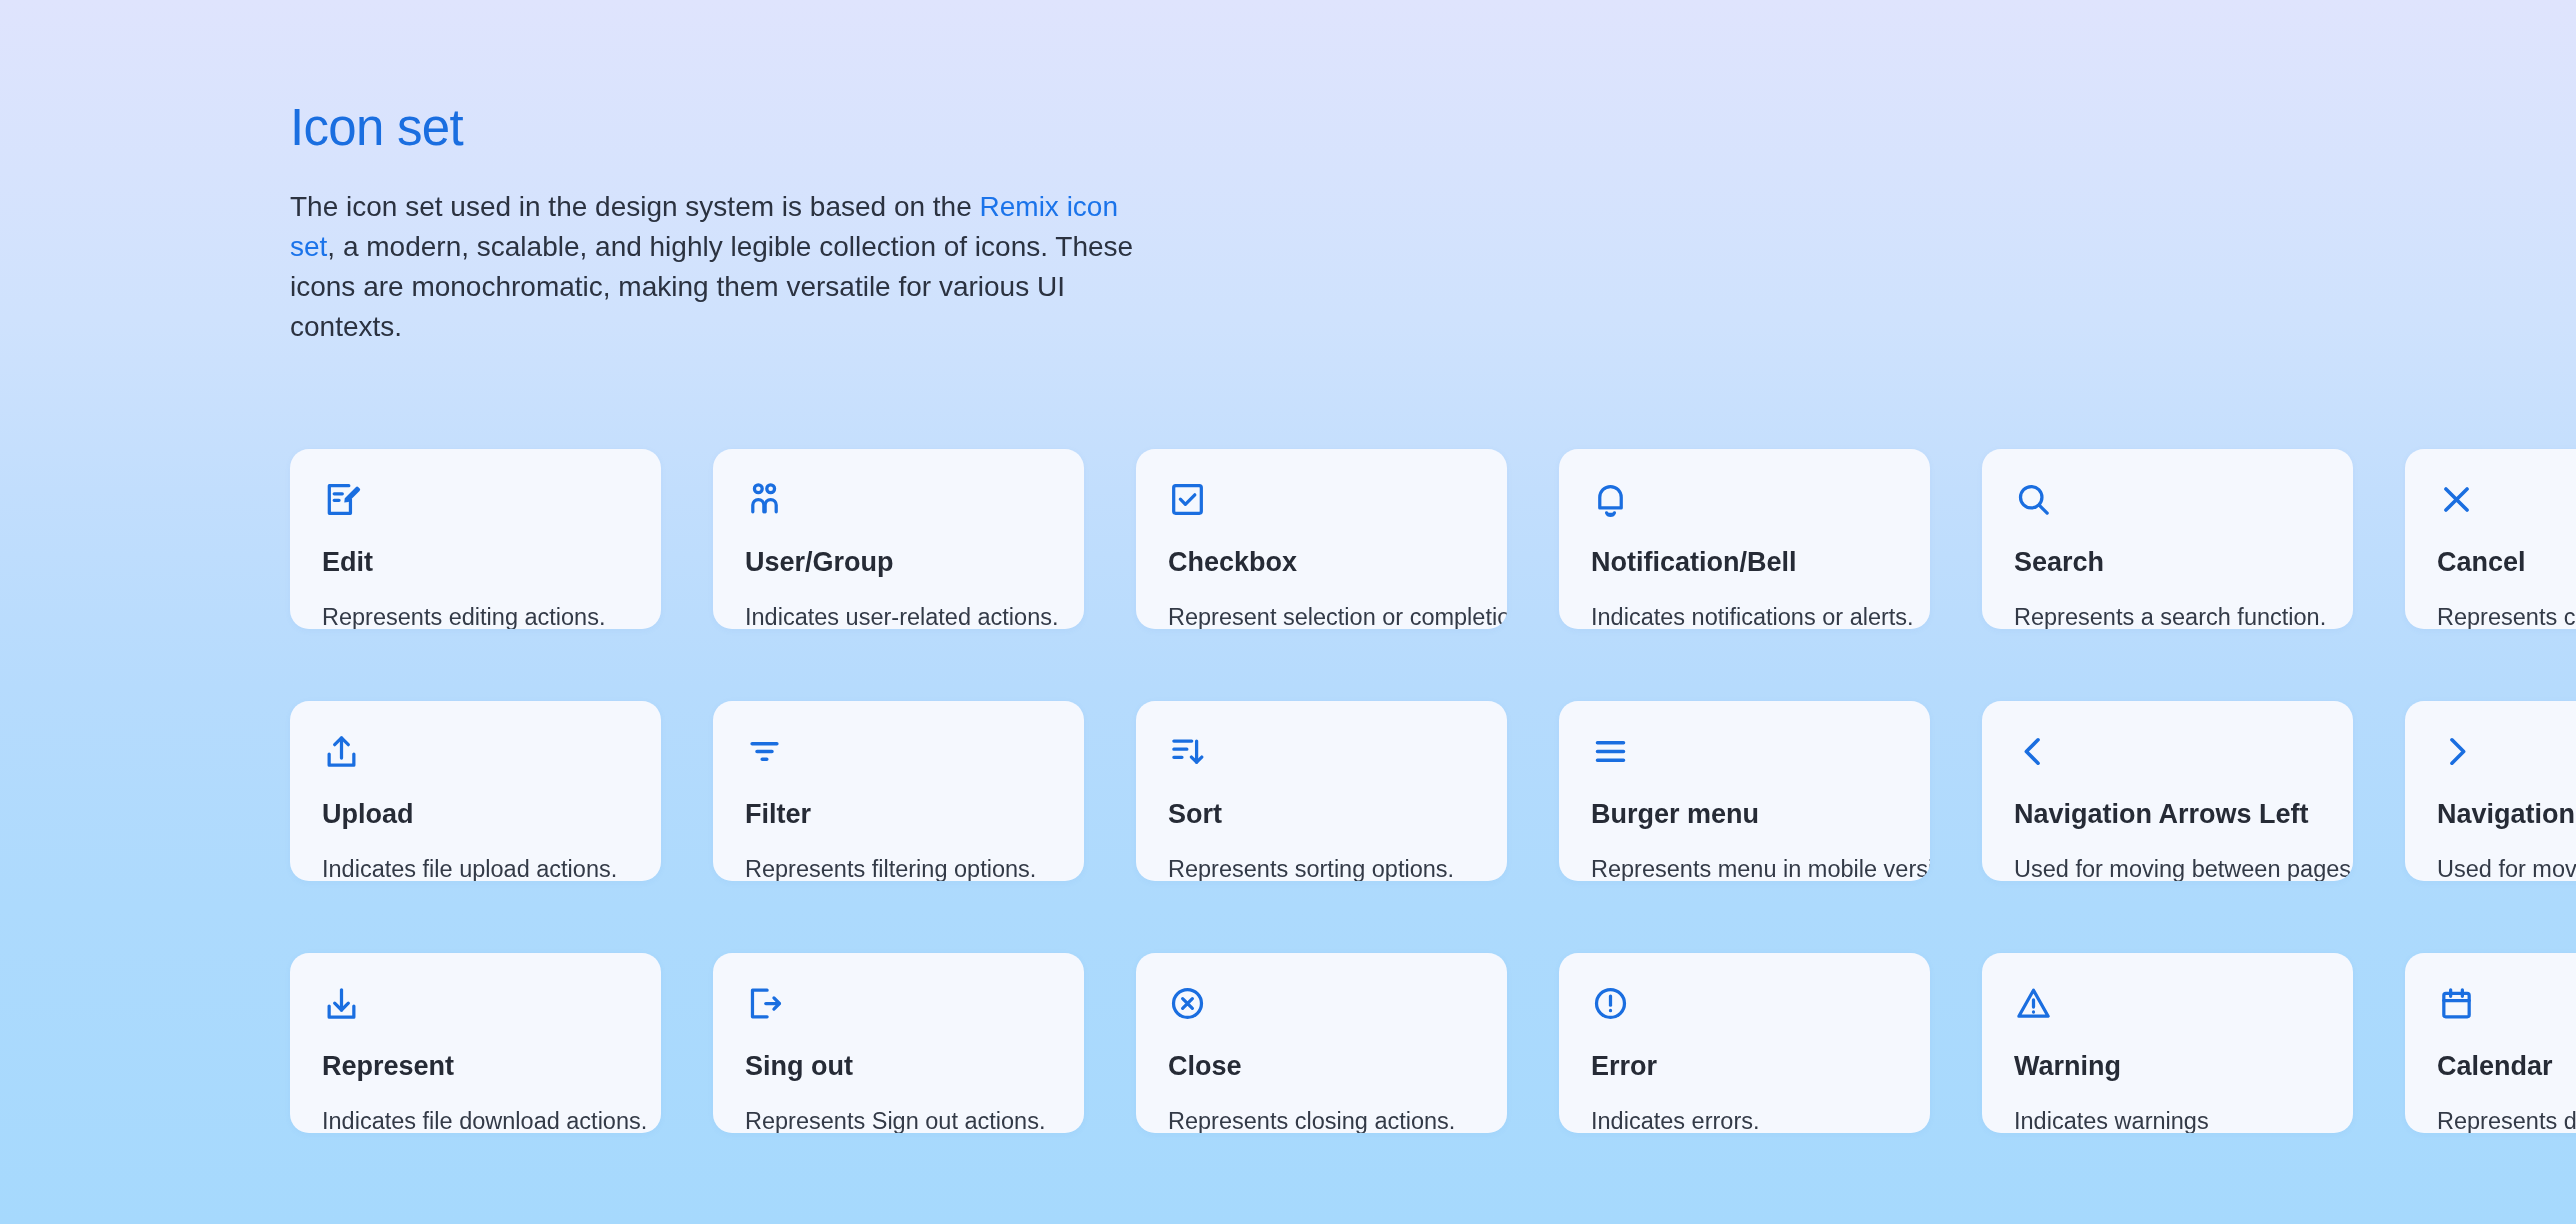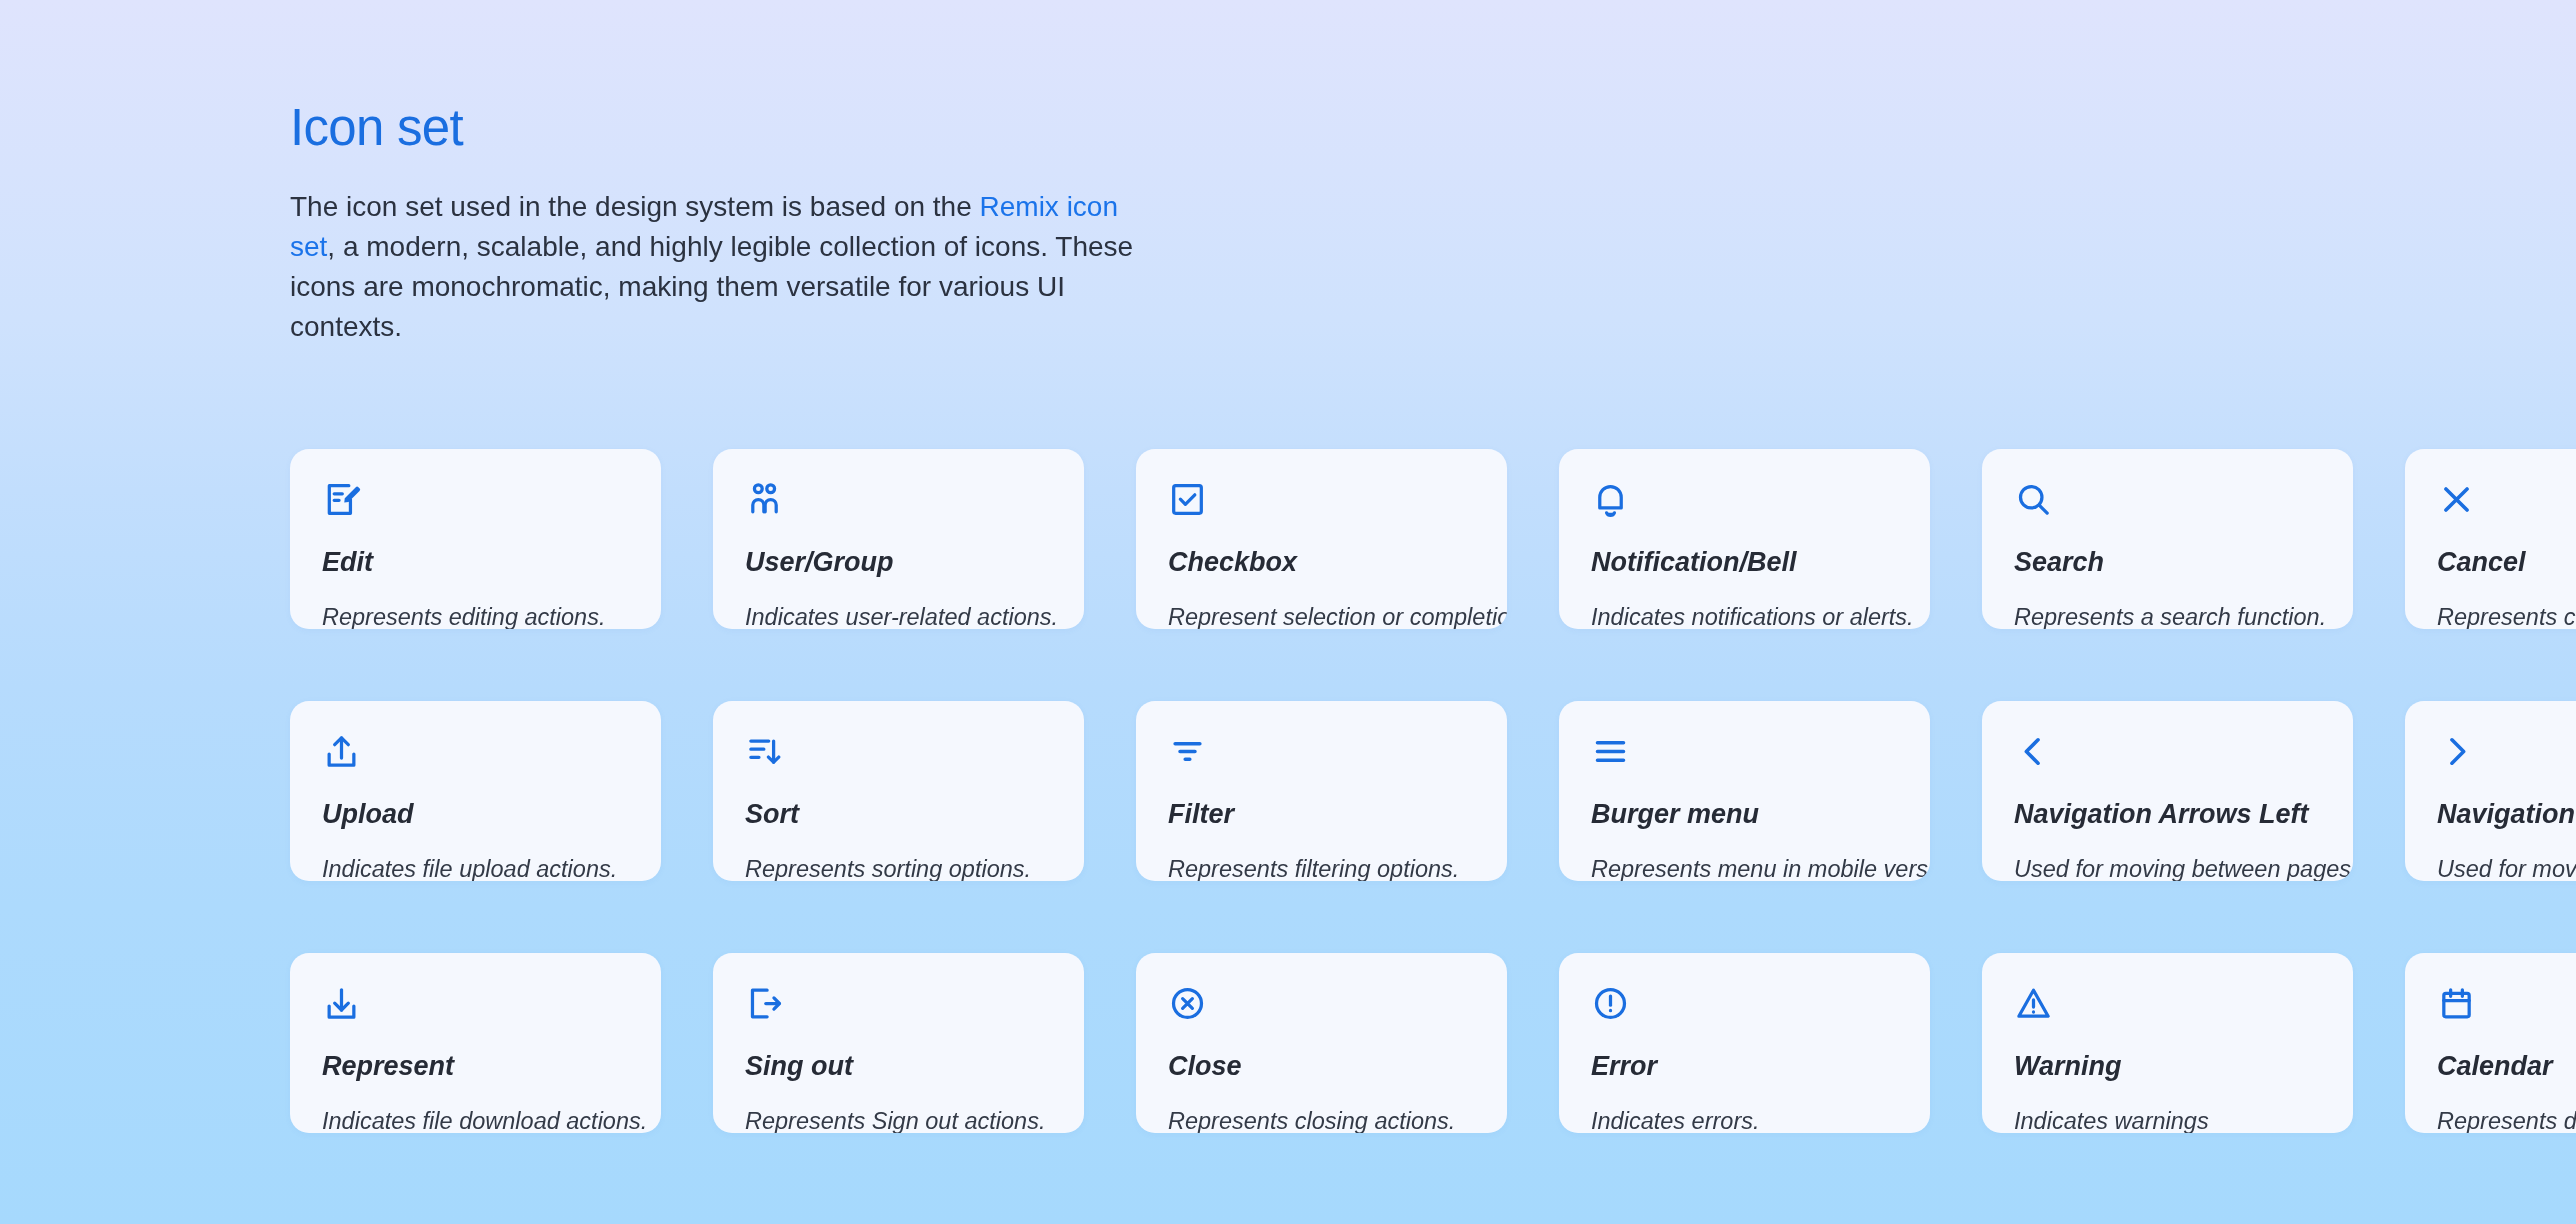--- a/index.html
+++ b/index.html
@@ -55,21 +55,20 @@
   }
 
   .icon-card {
     width:371px;
     height:180px;
     background:#f5f8fe;
     border-radius:19px;
     padding:31px 32px 0 32px;
     box-shadow:0 1.3px 6.7px rgba(60,110,190,0.05);
     overflow:hidden;
-    font-style:italic;
   }
 
   .card-icon {
     width:39px; height:39px;
     color:#1a6ee0;
     display:block;
   }
   .card-icon svg { width:39px; height:39px; display:block; }
 
   .card-title {
@@ -170,41 +169,41 @@
             <path d="M12 16V3.6"></path>
             <path d="M7.8 7.8 12 3.6l4.2 4.2"></path>
             <path d="M4.4 13.6v6.8h15.2v-6.8"></path>
           </svg>
         </span>
         <div class="card-title">Upload</div>
         <div class="card-desc">Indicates file upload actions.</div>
       </div>
       <div class="icon-card">
         <span class="card-icon">
+          <svg viewBox="0 0 24 24" fill="none" stroke="currentColor" stroke-width="2.2" stroke-linecap="round">
+            <path d="M4.4 7.2h15.2M7.4 12h9.2M10.6 16.8h2.8"></path>
+          </svg>
+        </span>
+        <div class="card-title">Filter</div>
+        <div class="card-desc">Represents filtering options.</div>
+      </div>
+      <div class="icon-card">
+        <span class="card-icon">
           <svg viewBox="0 0 24 24" fill="none" stroke="currentColor" stroke-width="2" stroke-linecap="round" stroke-linejoin="round">
             <path d="M3.6 5.6h11M3.6 10.6h8M3.6 15.6h5"></path>
             <path d="M17.6 5.6v13"></path>
             <path d="M14.4 15.4l3.2 3.2 3.2-3.2"></path>
           </svg>
         </span>
         <div class="card-title">Sort</div>
         <div class="card-desc">Represents sorting options.</div>
       </div>
       <div class="icon-card">
         <span class="card-icon">
           <svg viewBox="0 0 24 24" fill="none" stroke="currentColor" stroke-width="2.2" stroke-linecap="round">
-            <path d="M4.4 7.2h15.2M7.4 12h9.2M10.6 16.8h2.8"></path>
-          </svg>
-        </span>
-        <div class="card-title">Filter</div>
-        <div class="card-desc">Represents filtering options.</div>
-      </div>
-      <div class="icon-card">
-        <span class="card-icon">
-          <svg viewBox="0 0 24 24" fill="none" stroke="currentColor" stroke-width="2.2" stroke-linecap="round">
             <path d="M4 6.6h16M4 12h16M4 17.4h16"></path>
           </svg>
         </span>
         <div class="card-title">Burger menu</div>
         <div class="card-desc">Represents menu in mobile version</div>
       </div>
       <div class="icon-card">
         <span class="card-icon">
           <svg viewBox="0 0 24 24" fill="none" stroke="currentColor" stroke-width="2.2" stroke-linecap="round" stroke-linejoin="round">
             <path d="M14.8 4.8 7.6 12l7.2 7.2"></path>

